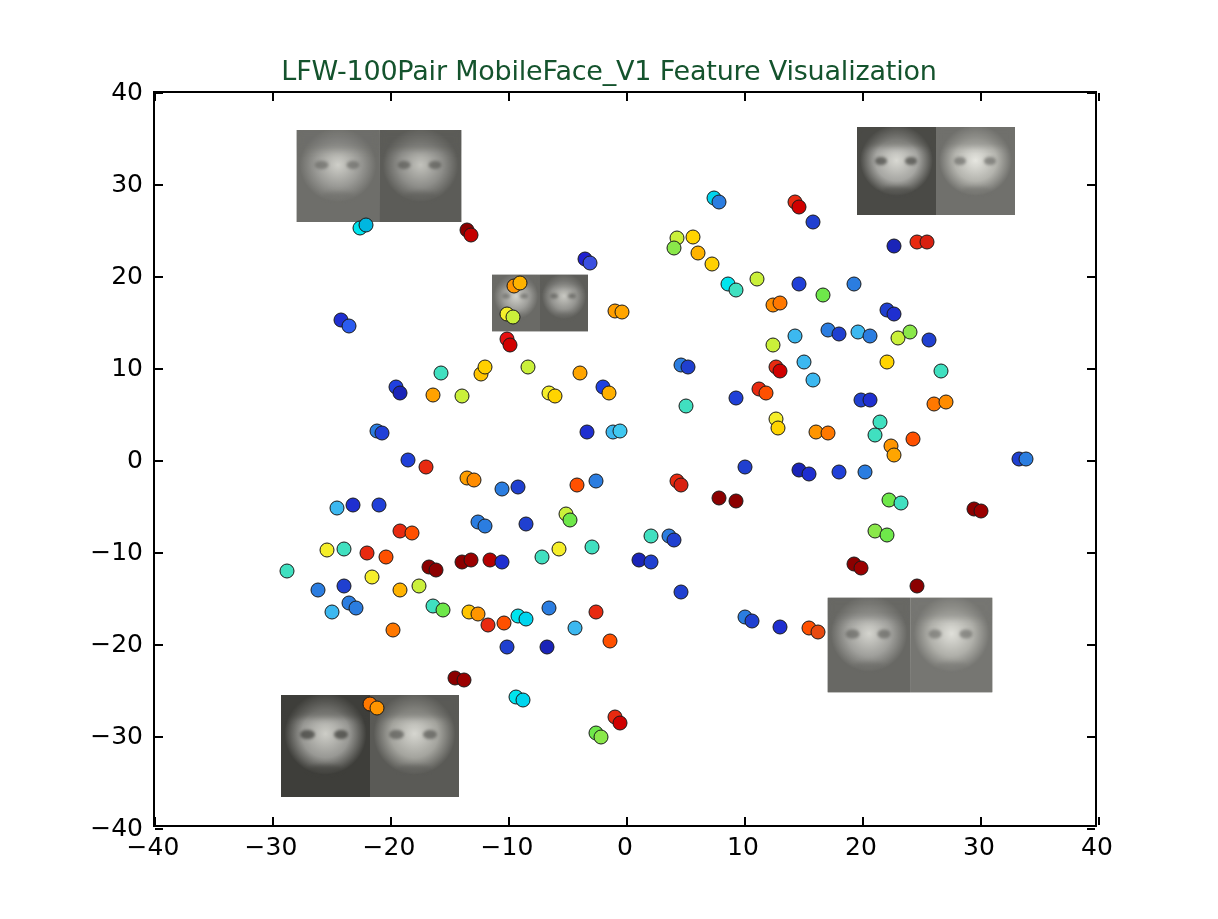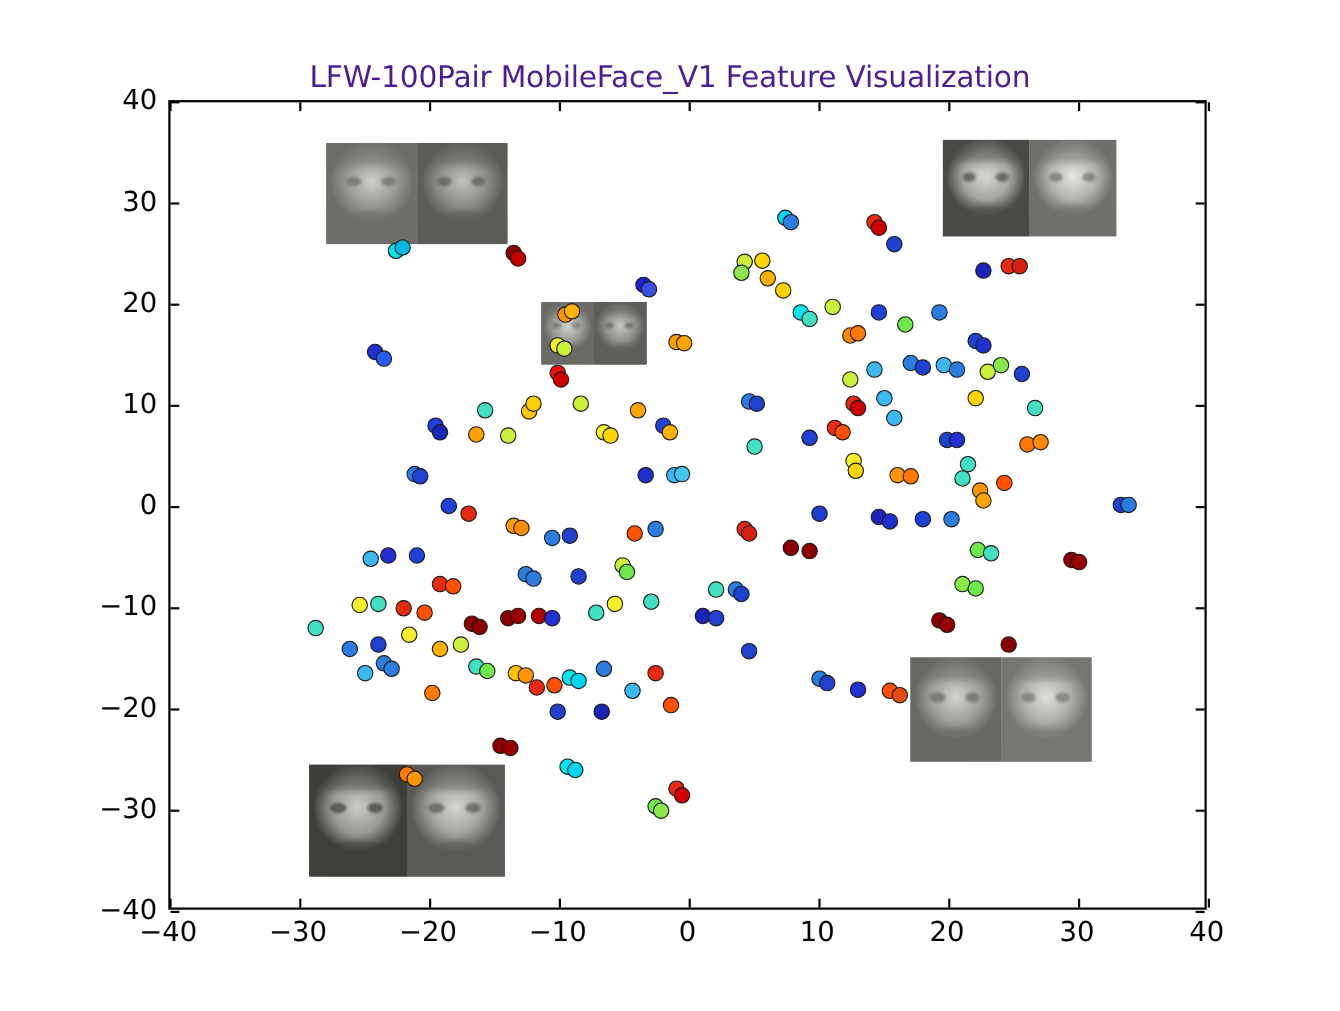--- a/index.html
+++ b/index.html
@@ -1,21 +1,21 @@
 <!DOCTYPE html>
 <html><head>
 <meta charset="utf-8">
 <style>
   html,body{margin:0;padding:0;background:#ffffff;}
   body{width:1218px;height:919px;font-family:"DejaVu Sans",sans-serif;overflow:hidden;}
   #figure{position:relative;width:1218px;height:919px;background:#ffffff;}
 
   #plot-title{
     position:absolute;left:0;top:55px;width:1218px;text-align:center;
-    font-size:27px;color:#4c1d95;font-family:"DejaVu Sans",sans-serif;
+    font-size:27px;color:#14532d;font-family:"DejaVu Sans",sans-serif;
     letter-spacing:-0.2px;
   }
 
   #axes{
     position:absolute;left:153px;top:91px;width:944px;height:736px;
     border:2px solid #000;box-sizing:border-box;background:#fff;
   }
   #plot-canvas{position:absolute;left:0;top:0;width:100%;height:100%;overflow:hidden;}
 
   .pt{position:absolute;width:15px;height:15px;border-radius:50%;

